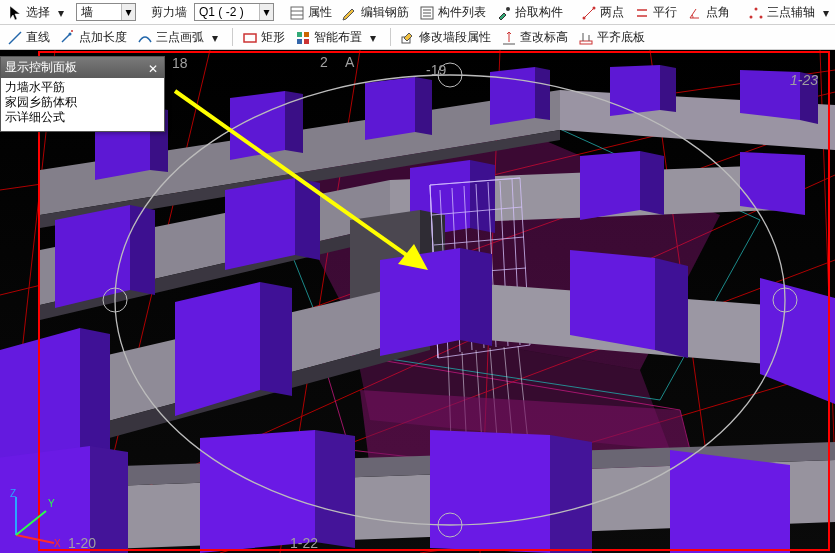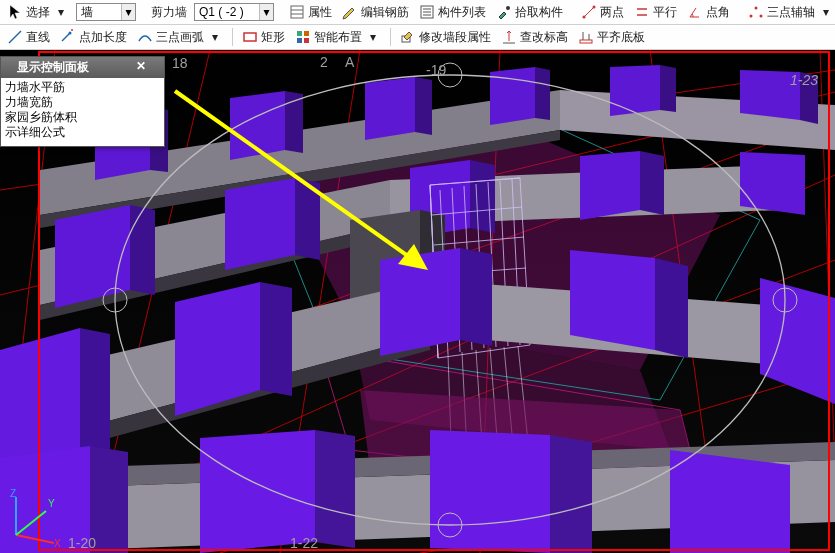--- a/index.html
+++ b/index.html
@@ -16,21 +16,21 @@
     align-items: center;
     height: 25px;
     background: #fefefe;
     border-bottom: 1px solid #d0d0d0;
     padding: 0 2px;
     white-space: nowrap;
     overflow: hidden;
   }
   .tbtn {
     display: inline-flex;
-    align-items: flex-start;
+    align-items: flex-end;
     gap: 3px;
     padding: 2px 5px;
     color: #222;
     cursor: pointer;
   }
   .icon { width: 16px; height: 16px; display: inline-flex; align-items: center; justify-content: center; }
   .sep { width: 1px; height: 18px; background: #ccc; margin: 0 4px; }
 
   
   .dd {
@@ -73,25 +73,24 @@
     width: 165px;
     background: #fff;
     border: 1px solid #555;
     box-shadow: 2px 2px 4px rgba(0,0,0,0.3);
     z-index: 10;
   }
   .panel-title {
     background: linear-gradient(#7a7a7a,#5a5a5a);
     color: #fff;
     font-size: 12px;
-    padding: 2px 16px;
+    padding: 2px 4px;
     display: flex;
     justify-content: space-between;
-    align-items: flex-start;
-    font-weight: bold;
+    align-items: flex-end;
   }
   .panel-title .x {
     width: 14px; height: 14px;
     display: inline-flex; align-items: center; justify-content: center;
     font-size: 12px;
     cursor: pointer;
   }
   .panel-body {
     padding: 2px 4px 6px 4px;
     line-height: 15px;
@@ -474,21 +473,20 @@
     <polygon points="258,184 228,178 244,158" fill="#ffff00"></polygon>
   </svg>
 
   <div class="panel">
     <div class="panel-title">
       <span>显示控制面板</span>
       <span class="x">✕</span>
     </div>
     <div class="panel-body">
       <div>力墙水平筋</div>
-      <div>力墙宽筋</div>
       <div>家园乡筋体积</div>
       <div>示详细公式</div>
     </div>
   </div>
 
   <div class="redframe"></div>
 
   <svg class="axis" viewBox="0 0 60 60">
     <line x1="12" y1="48" x2="12" y2="10" stroke="#2aa6ff" stroke-width="2"></line>
     <line x1="12" y1="48" x2="50" y2="56" stroke="#ff2a2a" stroke-width="2"></line>

